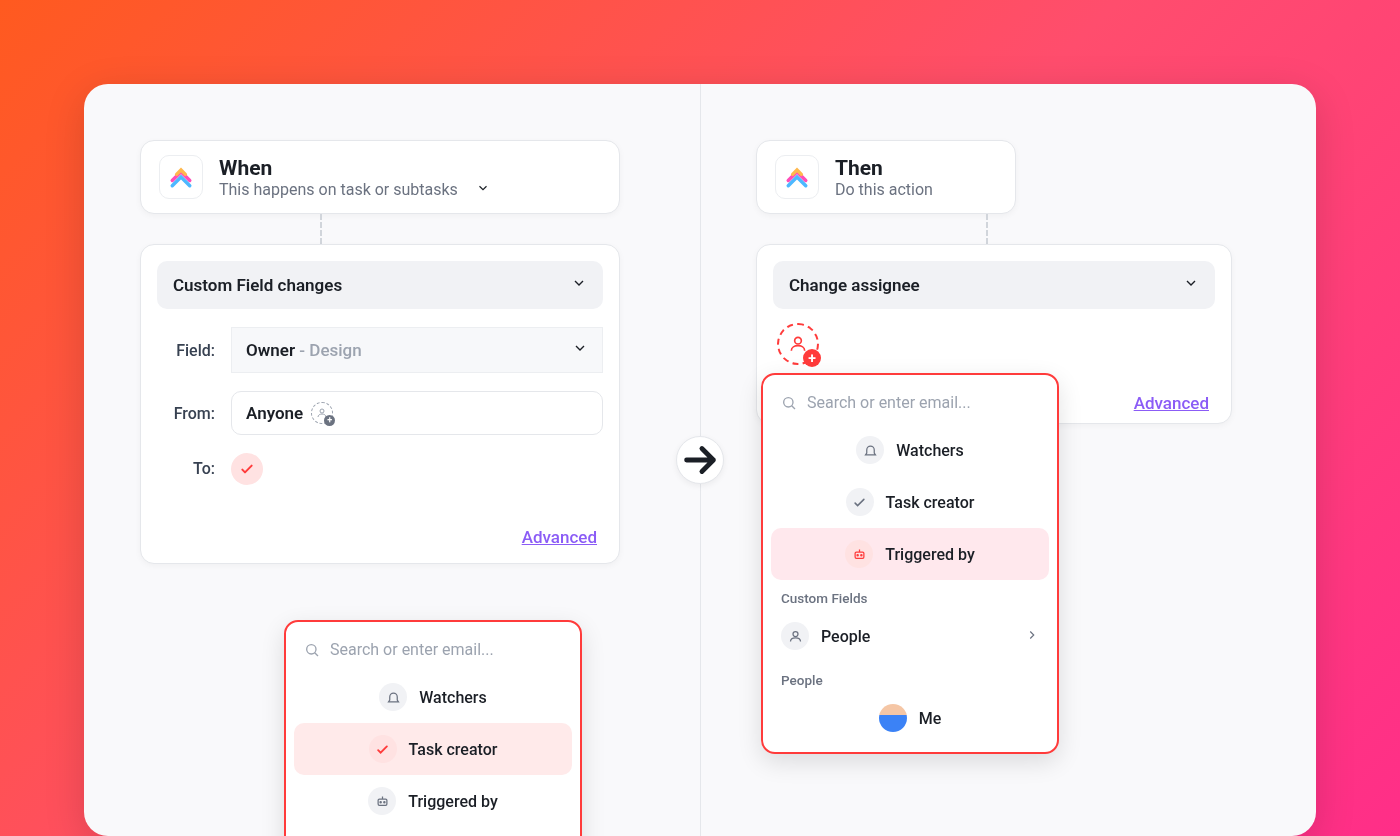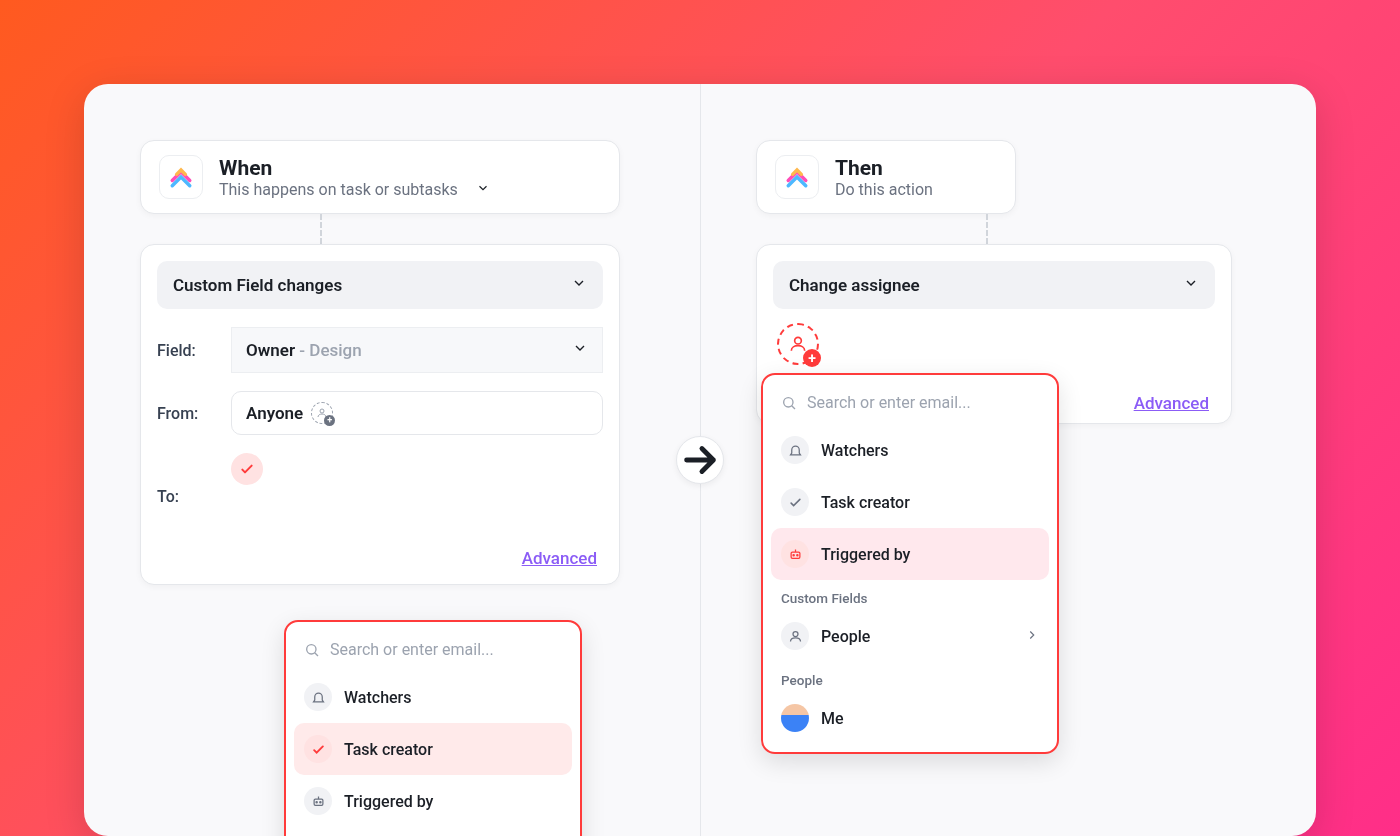--- a/index.html
+++ b/index.html
@@ -50,21 +50,21 @@
     padding: 16px; width: 480px; box-shadow: 0 2px 6px rgba(0,0,0,0.04);
   }
   .config-card.right { width: 476px; }
 
   .select-row {
     background: #f1f2f5; border-radius: 10px; padding: 14px 16px;
     display: flex; align-items: center; justify-content: space-between;
     font-size: 17px; font-weight: 600; color: #1b1f26; cursor: pointer;
   }
   .form-row { display: flex; align-items: center; gap: 16px; margin-top: 18px; }
-  .form-label { width: 58px; font-size: 16px; color: #374151; font-weight: 500; }
+  .form-label { width: 58px; font-size: 16px; color: #374151; font-weight: 500; text-align: right; }
   .field-select {
     flex: 1; background: #f7f8fa; border: 1px solid #eceef1; border-radius: 0;
     padding: 12px 14px; display: flex; align-items: center; justify-content: space-between;
     font-size: 17px; color: #1b1f26; font-weight: 600; cursor: pointer;
   }
   .field-select .muted { color: #9ca3af; font-weight: 500; }
   .chip-box {
     flex: 1; border: 1px solid #e5e7eb; border-radius: 10px; padding: 10px 14px;
     display: flex; align-items: center; gap: 8px; font-size: 17px; color: #1b1f26; font-weight: 600; text-align: center;
   }
@@ -91,21 +91,21 @@
   .dropdown {
     position: absolute; background: #fff; border: 2px solid #ff3b3b; border-radius: 14px;
     width: 298px; padding: 10px 8px 8px 8px; box-shadow: 0 8px 24px rgba(0,0,0,0.12);
     z-index: 10;
   }
   .dropdown.left { left: 200px; top: 536px; }
   .dropdown.right { left: 20px; top: 400px; }
   .dd-search { display: flex; align-items: center; gap: 10px; padding: 8px 10px 12px 10px; color: #9ca3af; font-size: 16px; }
   .dd-item {
     display: flex; align-items: center; gap: 12px; padding: 12px 10px; border-radius: 10px;
-    font-size: 16px; color: #1b1f26; font-weight: 500; cursor: pointer;
+    font-size: 16px; color: #1b1f26; font-weight: 500; cursor: pointer; justify-content: center;
   }
   .dd-item.selected { background: #ffeaea; }
   .dd-item.selected-alt { background: #ffe8ed; }
   .dd-icon {
     width: 28px; height: 28px; border-radius: 50%; background: #f1f2f5;
     display: flex; align-items: center; justify-content: center; flex-shrink: 0;
   }
   .dd-icon.pink { background: #ffe2e2; }
   .dd-icon svg { width: 15px; height: 15px; }
   .dd-section { font-size: 13.5px; color: #6b7280; padding: 10px 10px 4px 10px; font-weight: 500; }
@@ -190,21 +190,21 @@
             <svg viewBox="0 0 24 24" fill="none" stroke-width="2">
                 <circle cx="12" cy="8" r="4"></circle>
                 <path d="M4 20c0-4 4-6 8-6s8 2 8 6"></path>
               </svg>
             <span class="plus-dot">+</span>
           </span>
         </div>
       </div>
 
       <div class="form-row" style="align-items:flex-start;">
-        <div class="form-label" style="padding-top:6px;margin-top:28px;">To:</div>
+        <div class="form-label" style="padding-top:6px;">To:</div>
         <div style="flex:1; display:flex; align-items:flex-start; justify-content:space-between;">
           <div class="check-chip">
             <svg width="16" height="16" viewBox="0 0 24 24" fill="none" stroke="#ff3b3b" stroke-width="3" stroke-linecap="round" stroke-linejoin="round">
                 <path d="M5 13l4 4L19 7"></path>
               </svg>
           </div>
         </div>
       </div>
       <div style="text-align:right; padding-right:6px; margin-top:34px;">
         <a class="advanced-link">Advanced</a>

